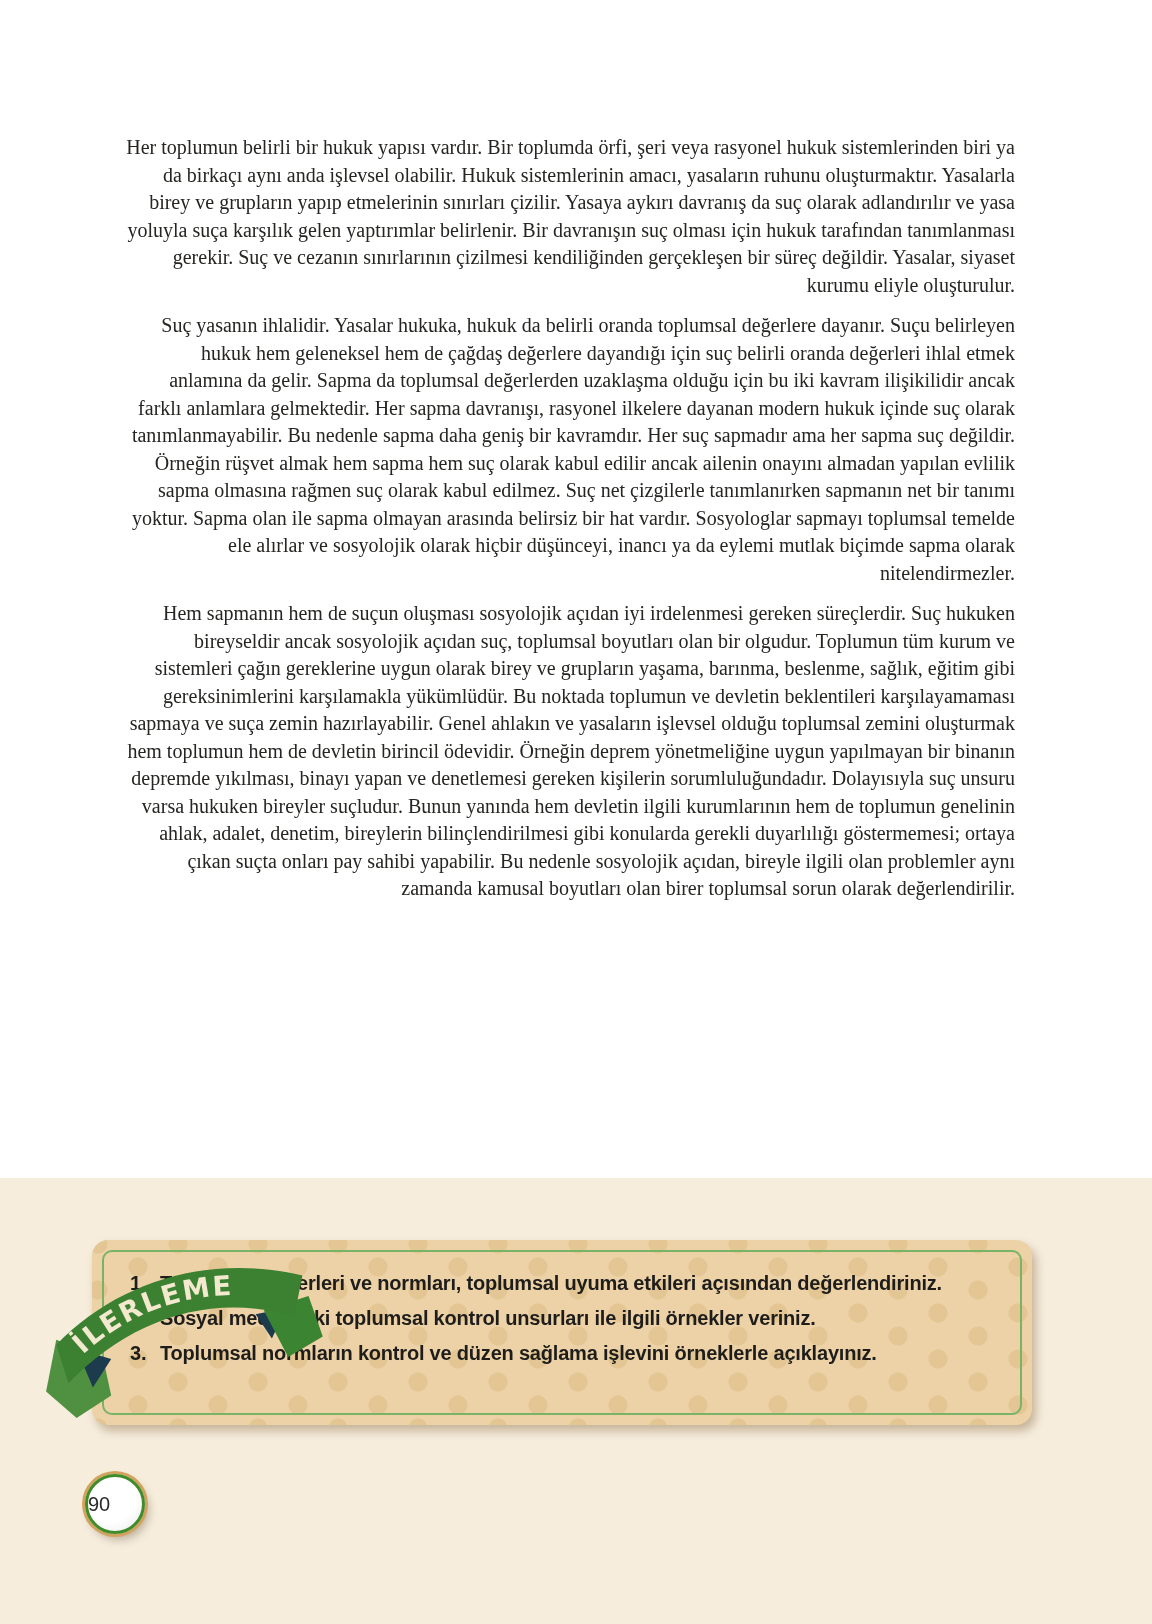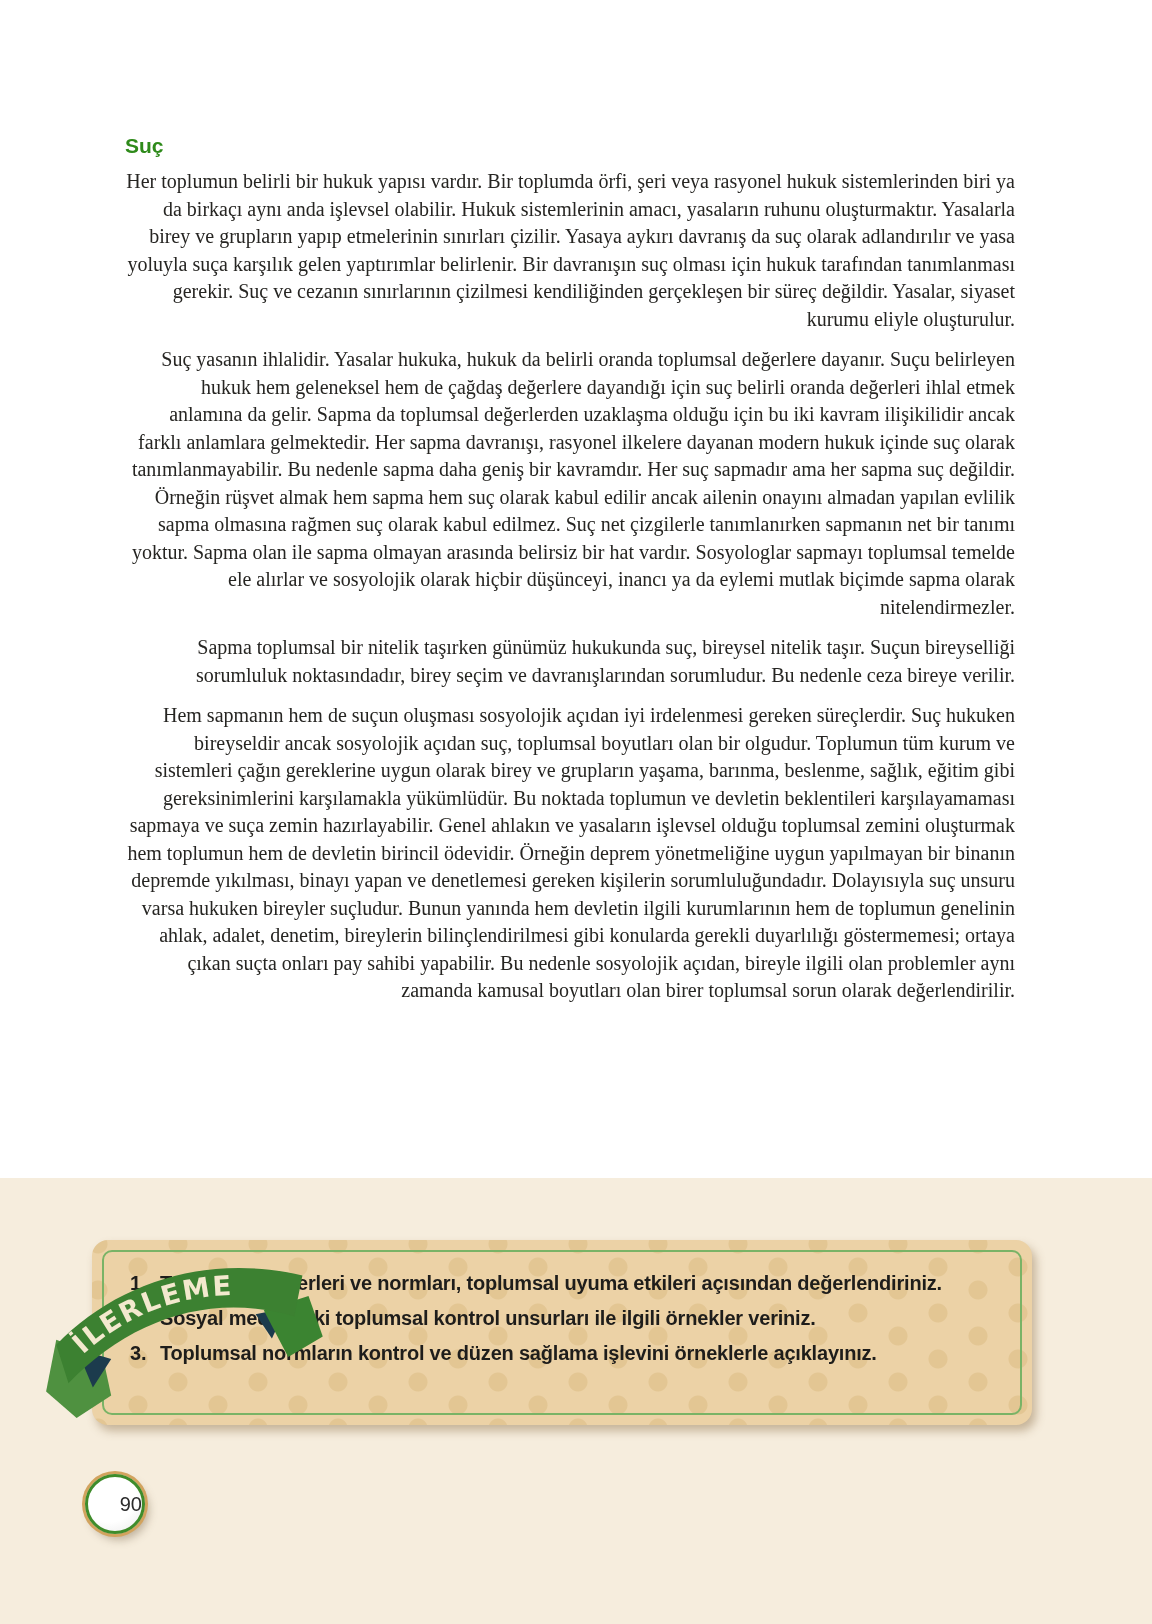--- a/index.html
+++ b/index.html
@@ -48,34 +48,32 @@
   .q-text{flex:1;}
   
   .ribbon{position:absolute;left:-46px;top:3px;width:285px;height:178px;z-index:3;}
   
   .page-circle{
     position:absolute;left:85px;top:296px;width:54px;height:54px;
     border-radius:50%;
     background:radial-gradient(circle at 40% 35%, #ffffff 55%, #e9e9e9 100%);
     border:3px solid #3f8c2b;
     box-shadow:0 0 0 3px #d2a35e, 4px 6px 9px rgba(90,70,40,.35);
-    display:flex;align-items:center;justify-content:flex-end;
+    display:flex;align-items:center;justify-content:flex-start;
     font-family:"Liberation Sans",sans-serif;font-size:20px;color:#2b2b2b;
   }
 </style>
 </head>
 <body>
 
 <div class="page">
 
   <div class="content">
-    <h2 class="heading">Suç</h2>
     <p>Her toplumun belirli bir hukuk yapısı vardır. Bir toplumda örfi, şeri veya rasyonel hukuk sistemlerinden biri ya da birkaçı aynı anda işlevsel olabilir. Hukuk sistemlerinin amacı, yasaların ruhunu oluşturmaktır. Yasalarla birey ve grupların yapıp etmelerinin sınırları çizilir. Yasaya aykırı davranış da suç olarak adlandırılır ve yasa yoluyla suça karşılık gelen yaptırımlar belirlenir. Bir davranışın suç olması için hukuk tarafından tanımlanması gerekir. Suç ve cezanın sınırlarının çizilmesi kendiliğinden gerçekleşen bir süreç değildir. Yasalar, siyaset kurumu eliyle oluşturulur.</p>
     <p>Suç yasanın ihlalidir. Yasalar hukuka, hukuk da belirli oranda toplumsal değerlere dayanır. Suçu belirleyen hukuk hem geleneksel hem de çağdaş değerlere dayandığı için suç belirli oranda değerleri ihlal etmek anlamına da gelir. Sapma da toplumsal değerlerden uzaklaşma olduğu için bu iki kavram ilişikilidir ancak farklı anlamlara gelmektedir. Her sapma davranışı, rasyonel ilkelere dayanan modern hukuk içinde suç olarak tanımlanmayabilir. Bu nedenle sapma daha geniş bir kavramdır. Her suç sapmadır ama her sapma suç değildir. Örneğin rüşvet almak hem sapma hem suç olarak kabul edilir ancak ailenin onayını almadan yapılan evlilik sapma olmasına rağmen suç olarak kabul edilmez. Suç net çizgilerle tanımlanırken sapmanın net bir tanımı yoktur. Sapma olan ile sapma olmayan arasında belirsiz bir hat vardır. Sosyologlar sapmayı toplumsal temelde ele alırlar ve sosyolojik olarak hiçbir düşünceyi, inancı ya da eylemi mutlak biçimde sapma olarak nitelendirmezler.</p>
-    <p>Sapma toplumsal bir nitelik taşırken günümüz hukukunda suç, bireysel nitelik taşır. Suçun bireyselliği sorumluluk noktasındadır, birey seçim ve davranışlarından sorumludur. Bu nedenle ceza bireye verilir.</p>
     <p>Hem sapmanın hem de suçun oluşması sosyolojik açıdan iyi irdelenmesi gereken süreçlerdir. Suç hukuken bireyseldir ancak sosyolojik açıdan suç, toplumsal boyutları olan bir olgudur. Toplumun tüm kurum ve sistemleri çağın gereklerine uygun olarak birey ve grupların yaşama, barınma, beslenme, sağlık, eğitim gibi gereksinimlerini karşılamakla yükümlüdür. Bu noktada toplumun ve devletin beklentileri karşılayamaması sapmaya ve suça zemin hazırlayabilir. Genel ahlakın ve yasaların işlevsel olduğu toplumsal zemini oluşturmak hem toplumun hem de devletin birincil ödevidir. Örneğin deprem yönetmeliğine uygun yapılmayan bir binanın depremde yıkılması, binayı yapan ve denetlemesi gereken kişilerin sorumluluğundadır. Dolayısıyla suç unsuru varsa hukuken bireyler suçludur. Bunun yanında hem devletin ilgili kurumlarının hem de toplumun genelinin ahlak, adalet, denetim, bireylerin bilinçlendirilmesi gibi konularda gerekli duyarlılığı göstermemesi; ortaya çıkan suçta onları pay sahibi yapabilir. Bu nedenle sosyolojik açıdan, bireyle ilgili olan problemler aynı zamanda kamusal boyutları olan birer toplumsal sorun olarak değerlendirilir.</p>
   </div>
 
   <div class="bottom-band">
 
     <div class="progress-box">
       <div class="inner-border"></div>
 
       <div class="questions">
         <div class="q-row">

